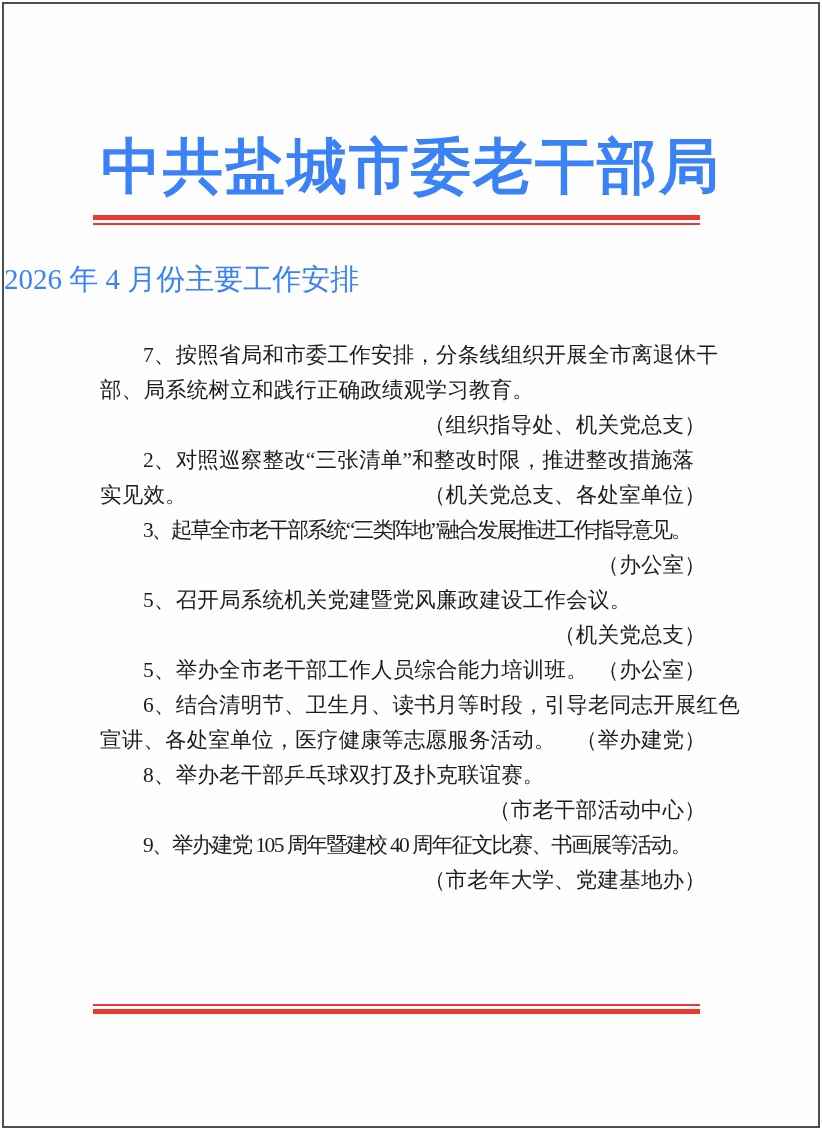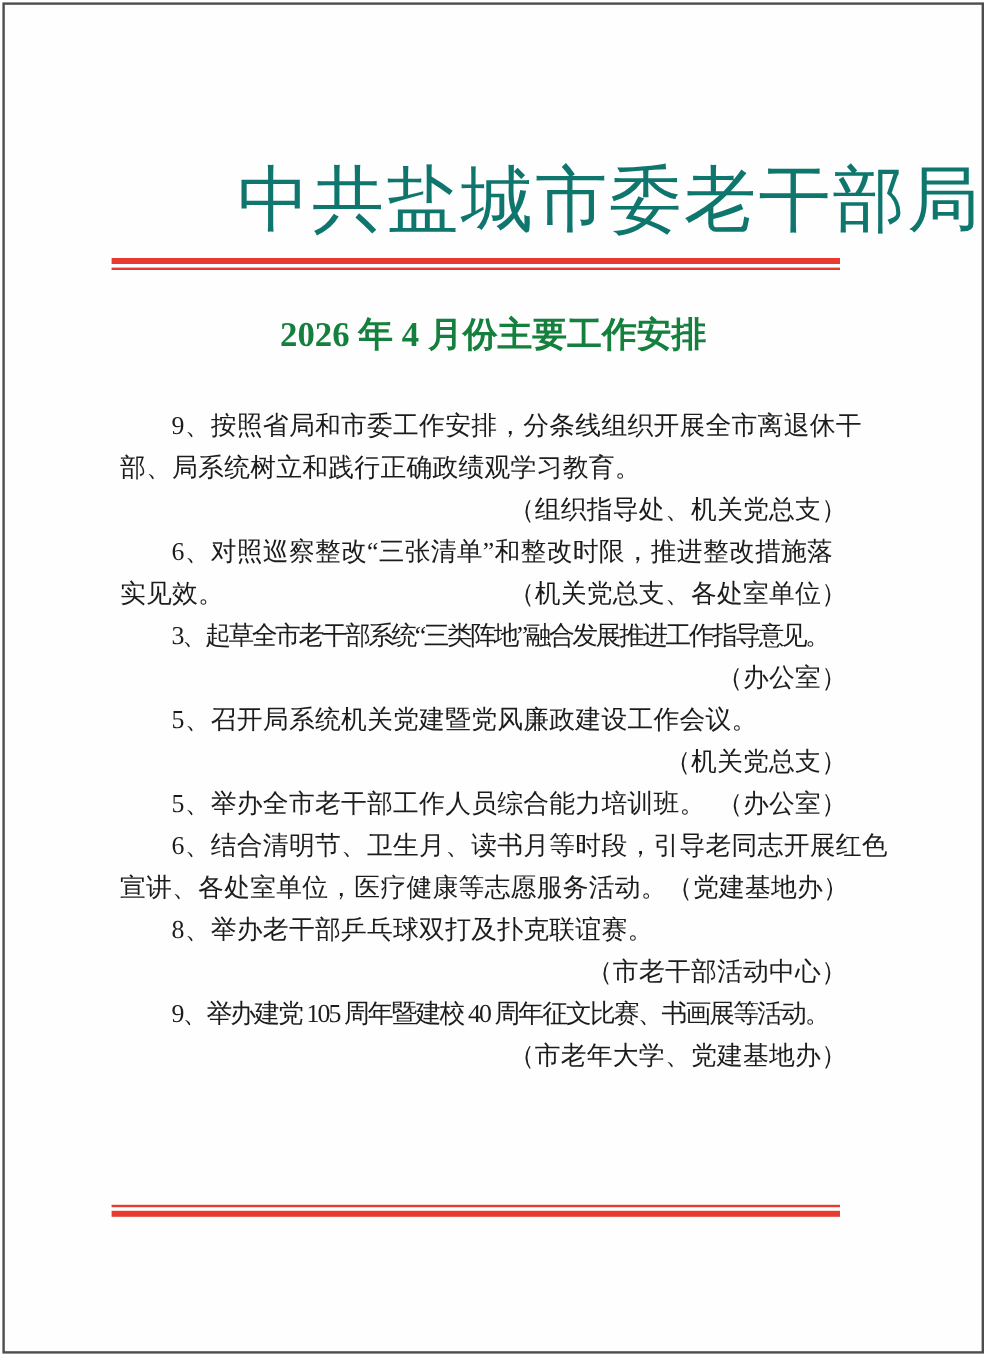--- a/index.html
+++ b/index.html
@@ -1,33 +1,33 @@
 <!DOCTYPE html>
 <html><head>
 <meta charset="utf-8">
 <style>
   html,body{margin:0;padding:0;background:#ffffff;}
   body{width:822px;height:1130px;position:relative;overflow:hidden;
        font-family:"Liberation Serif","DejaVu Serif",serif;}
   .page{position:absolute;left:2px;top:2px;width:814px;height:1122px;
         border:2px solid #4d4d4d;background:#fefefe;box-sizing:content-box;}
-  .org-name{position:absolute;top:124px;left:0;right:0;text-align:right;
-            font-size:60px;line-height:78px;font-weight:normal;color:#0f766e;
+  .org-name{position:absolute;top:124px;left:0;right:0;text-align:center;
+            font-size:60px;line-height:78px;font-weight:bold;color:#3b82f6;
             letter-spacing:2px;white-space:nowrap;}
   .rule{position:absolute;left:89px;width:607px;}
   .rule-top{top:211px;}
   .rule-top .thick{height:5px;background:#e73a30;}
   .rule-top .gap{height:3px;}
   .rule-top .thin{height:2px;background:#e73a30;}
   .rule-bottom{top:1000px;}
   .rule-bottom .thin{height:2px;background:#e73a30;}
   .rule-bottom .gap{height:3px;}
   .rule-bottom .thick{height:5px;background:#e73a30;}
-  .doc-title{position:absolute;top:255px;left:0;right:0;text-align:center;
-             font-size:29px;line-height:40px;font-weight:bold;color:#15803d;
+  .doc-title{position:absolute;top:255px;left:0;right:0;
+             font-size:29px;line-height:40px;font-weight:normal;color:#3b82f6;
              white-space:nowrap;}
   .doc-body{position:absolute;left:96px;top:334px;width:612px;
             font-size:21.5px;line-height:35px;color:#1c1c1c;letter-spacing:0.2px;}
   .ln{display:flex;white-space:nowrap;height:35px;}
   .ln .lt{display:inline-block;}
   .ln .rt{margin-left:auto;padding-right:6px;}
   .ind{padding-left:43px;}
   .tight{letter-spacing:-2.1px;}
   .tight2{letter-spacing:-1.6px;}
 </style>
@@ -42,31 +42,31 @@
     <div class="thick"></div>
     <div class="gap"></div>
     <div class="thin"></div>
   </div>
 
   <div class="doc-title">2026 年 4 月份主要工作安排</div>
 
   <div class="doc-body">
 
     <div class="ln ind">
-      <span class="lt">9、按照省局和市委工作安排，分条线组织开展全市离退休干</span>
+      <span class="lt">7、按照省局和市委工作安排，分条线组织开展全市离退休干</span>
     </div>
     <div class="ln">
       <span class="lt">部、局系统树立和践行正确政绩观学习教育。</span>
     </div>
     <div class="ln">
       <span class="rt">（组织指导处、机关党总支）</span>
     </div>
 
     <div class="ln ind">
-      <span class="lt">6、对照巡察整改“三张清单”和整改时限，推进整改措施落</span>
+      <span class="lt">2、对照巡察整改“三张清单”和整改时限，推进整改措施落</span>
     </div>
     <div class="ln">
       <span class="lt">实见效。</span>
       <span class="rt">（机关党总支、各处室单位）</span>
     </div>
 
     <div class="ln ind tight">
       <span class="lt">3、起草全市老干部系统“三类阵地”融合发展推进工作指导意见。</span>
     </div>
     <div class="ln">
@@ -83,21 +83,21 @@
     <div class="ln ind">
       <span class="lt">5、举办全市老干部工作人员综合能力培训班。</span>
       <span class="rt">（办公室）</span>
     </div>
 
     <div class="ln ind">
       <span class="lt">6、结合清明节、卫生月、读书月等时段，引导老同志开展红色</span>
     </div>
     <div class="ln">
       <span class="lt">宣讲、各处室单位，医疗健康等志愿服务活动。</span>
-      <span class="rt">（党建基地办）</span>
+      <span class="rt">（举办建党）</span>
     </div>
 
 
     <div class="ln ind">
       <span class="lt">8、举办老干部乒乓球双打及扑克联谊赛。</span>
     </div>
     <div class="ln">
       <span class="rt">（市老干部活动中心）</span>
     </div>
 

